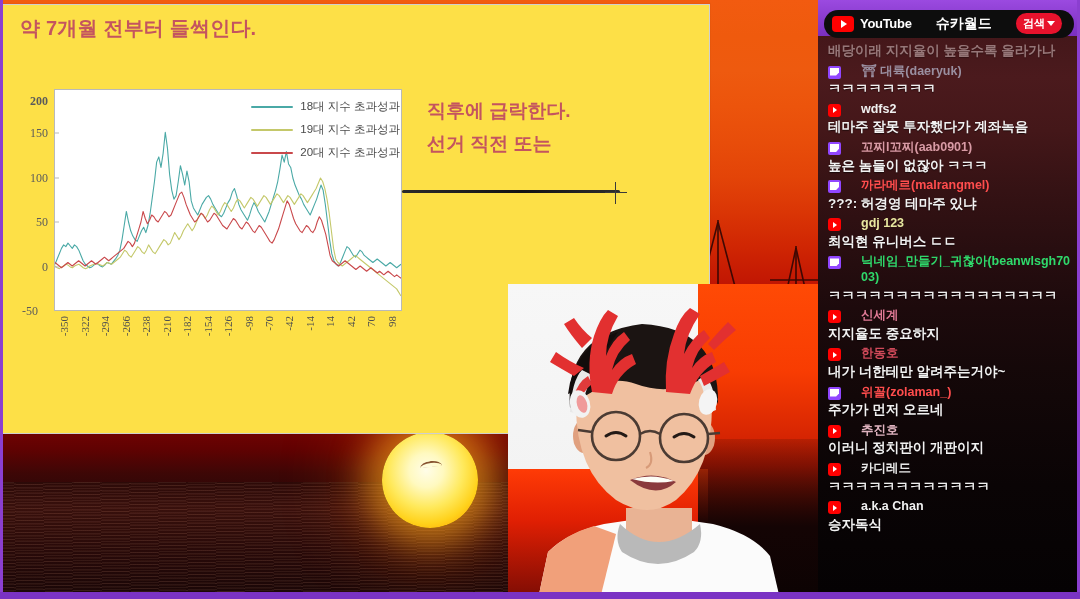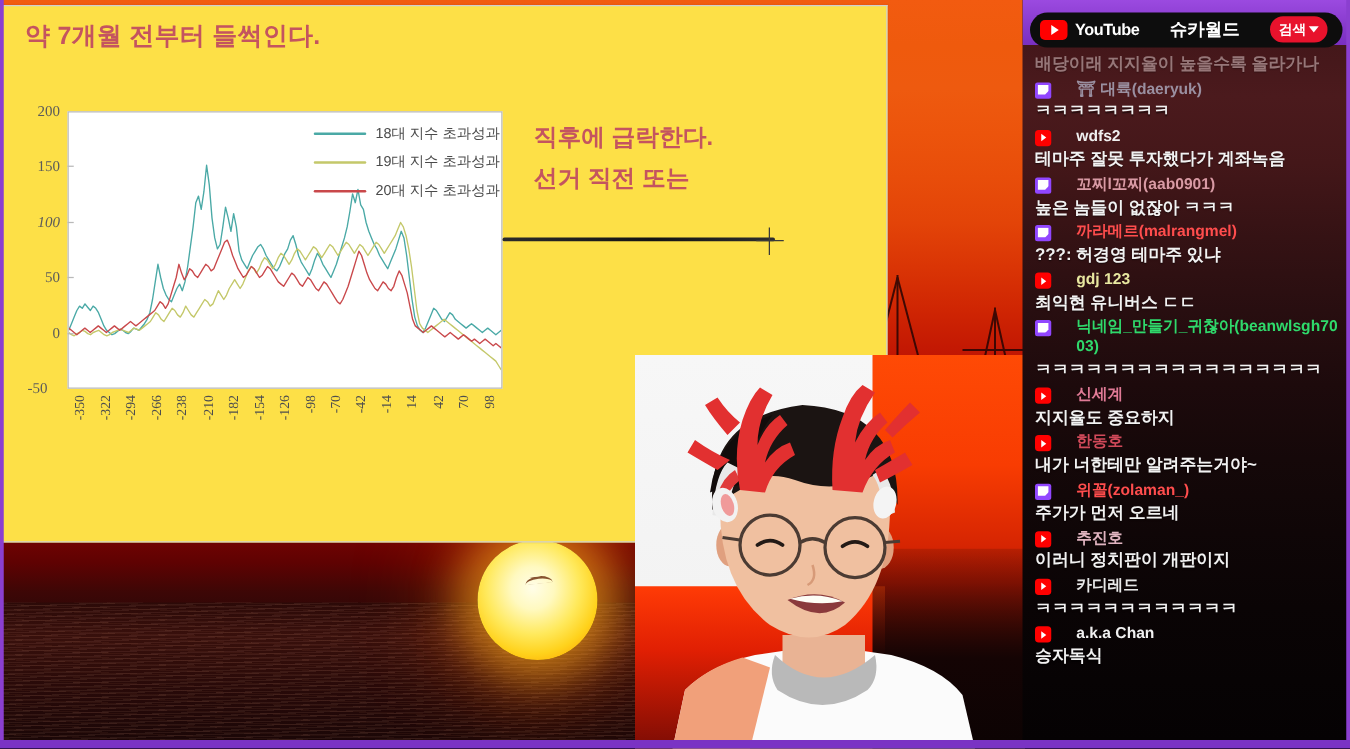--- a/index.html
+++ b/index.html
@@ -327,24 +327,24 @@
 
     <div class="chart-wrap">
       <div class="chart-plot">
         <svg id="chart-svg" viewBox="0 0 348 222" preserveAspectRatio="none">
             <polyline points="0.00,175.82 2.18,170.50 4.35,165.17 6.52,159.84 8.70,156.29 10.88,158.06 13.05,154.51 15.22,157.18 17.40,159.84 19.57,156.29 21.75,158.06 23.93,161.62 26.10,166.94 28.28,172.27 30.45,175.82 32.63,177.60 34.80,179.38 36.98,178.49 39.15,176.71 41.32,174.94 43.50,175.82 45.68,177.60 47.85,178.49 50.02,176.71 52.20,174.05 54.38,174.94 56.55,175.82 58.73,173.16 60.90,170.50 63.07,166.94 65.25,161.62 67.42,150.96 69.60,136.75 71.77,122.54 73.95,133.20 76.13,142.08 78.30,147.41 80.48,150.96 82.65,152.74 84.83,147.41 87.00,142.08 89.17,138.53 91.35,143.86 93.52,136.75 95.70,124.32 97.88,108.34 100.05,92.35 102.23,72.82 104.40,67.49 106.58,78.14 108.75,63.94 110.92,42.62 113.10,58.61 115.27,85.25 117.45,101.23 119.63,110.11 121.80,106.56 123.98,92.35 126.15,76.37 128.33,85.25 130.50,95.90 132.67,81.70 134.85,92.35 137.03,111.89 139.20,118.99 141.38,122.54 143.55,126.10 145.72,120.77 147.90,115.44 150.08,111.89 152.25,108.34 154.42,106.56 156.60,110.11 158.78,115.44 160.95,118.99 163.13,122.54 165.30,126.10 167.47,127.87 169.65,124.32 171.83,118.99 174.00,113.66 176.17,110.11 178.35,103.01 180.53,99.46 182.70,106.56 184.88,115.44 187.05,120.77 189.22,124.32 191.40,127.87 193.58,131.42 195.75,126.10 197.92,118.99 200.10,113.66 202.28,117.22 204.45,122.54 206.63,126.10 208.80,129.65 210.97,133.20 213.15,127.87 215.33,122.54 217.50,115.44 219.67,108.34 221.85,101.23 224.03,92.35 226.20,79.92 228.38,65.71 230.55,72.82 232.72,62.16 234.90,74.59 237.08,78.14 239.25,88.80 241.42,95.90 243.60,101.23 245.78,106.56 247.95,110.11 250.13,115.44 252.30,118.99 254.47,122.54 256.65,126.10 258.82,120.77 261.00,115.44 263.18,110.11 265.35,103.01 267.53,95.90 269.70,101.23 271.88,115.44 274.05,133.20 276.22,150.96 278.40,165.17 280.57,172.27 282.75,175.82 284.93,177.60 287.10,174.05 289.28,168.72 291.45,163.39 293.63,158.06 295.80,159.84 297.97,163.39 300.15,166.94 302.32,168.72 304.50,165.17 306.68,161.62 308.85,163.39 311.03,166.94 313.20,168.72 315.38,170.50 317.55,172.27 319.72,174.05 321.90,172.27 324.07,170.50 326.25,172.27 328.43,174.05 330.60,175.82 332.78,177.60 334.95,175.82 337.13,174.05 339.30,175.82 341.47,177.60 343.65,179.38 345.82,177.60 348.00,175.82" fill="none" stroke="#4aa9a6" stroke-width="1.1" stroke-linejoin="round"></polyline>
             <polyline points="0.00,177.60 2.19,179.38 4.38,180.26 6.57,178.49 8.75,177.60 10.94,175.82 13.13,176.71 15.32,178.49 17.51,179.38 19.70,177.60 21.89,176.71 24.08,175.82 26.26,177.60 28.45,179.38 30.64,180.26 32.83,179.38 35.02,177.60 37.21,176.71 39.40,175.82 41.58,174.94 43.77,175.82 45.96,176.71 48.15,177.60 50.34,175.82 52.53,174.05 54.72,174.94 56.91,175.82 59.09,174.05 61.28,172.27 63.47,170.50 65.66,168.72 67.85,165.17 70.04,161.62 72.23,163.39 74.42,166.94 76.60,168.72 78.79,165.17 80.98,161.62 83.17,158.06 85.36,159.84 87.55,163.39 89.74,165.17 91.92,161.62 94.11,156.29 96.30,159.84 98.49,163.39 100.68,165.17 102.87,161.62 105.06,158.06 107.25,154.51 109.43,150.96 111.62,152.74 113.81,156.29 116.00,154.51 118.19,149.18 120.38,143.86 122.57,147.41 124.75,150.96 126.94,147.41 129.13,142.08 131.32,138.53 133.51,134.98 135.70,138.53 137.89,142.08 140.08,138.53 142.26,133.20 144.45,127.87 146.64,124.32 148.83,126.10 151.02,129.65 153.21,126.10 155.40,120.77 157.58,117.22 159.77,118.99 161.96,122.54 164.15,126.10 166.34,122.54 168.53,117.22 170.72,113.66 172.91,115.44 175.09,118.99 177.28,122.54 179.47,118.99 181.66,113.66 183.85,110.11 186.04,111.89 188.23,115.44 190.42,118.99 192.60,115.44 194.79,111.89 196.98,108.34 199.17,110.11 201.36,113.66 203.55,117.22 205.74,113.66 207.92,110.11 210.11,106.56 212.30,108.34 214.49,111.89 216.68,115.44 218.87,111.89 221.06,108.34 223.25,104.78 225.43,106.56 227.62,110.11 229.81,113.66 232.00,110.11 234.19,106.56 236.38,108.34 238.57,111.89 240.75,115.44 242.94,111.89 245.13,108.34 247.32,104.78 249.51,106.56 251.70,110.11 253.89,113.66 256.08,110.11 258.26,106.56 260.45,103.01 262.64,99.46 264.83,94.13 267.02,88.80 269.21,92.35 271.40,99.46 273.58,110.11 275.77,124.32 277.96,142.08 280.15,159.84 282.34,170.50 284.53,174.05 286.72,175.82 288.91,177.60 291.09,175.82 293.28,174.05 295.47,172.27 297.66,170.50 299.85,168.72 302.04,166.94 304.23,168.72 306.42,170.50 308.60,172.27 310.79,174.05 312.98,175.82 315.17,177.60 317.36,179.38 319.55,181.15 321.74,182.93 323.92,184.70 326.11,186.48 328.30,188.26 330.49,190.03 332.68,191.81 334.87,193.58 337.06,195.36 339.25,197.14 341.43,198.91 343.62,200.69 345.81,204.24 348.00,207.79" fill="none" stroke="#c4c86a" stroke-width="1.1" stroke-linejoin="round"></polyline>
             <polyline points="0.00,174.05 2.16,175.82 4.32,177.60 6.48,179.38 8.65,177.60 10.81,175.82 12.97,174.05 15.13,175.82 17.29,177.60 19.45,175.82 21.61,174.05 23.78,172.27 25.94,174.05 28.10,175.82 30.26,177.60 32.42,175.82 34.58,174.05 36.75,172.27 38.91,174.05 41.07,175.82 43.23,174.05 45.39,172.27 47.55,170.50 49.71,168.72 51.88,170.50 54.04,172.27 56.20,170.50 58.36,168.72 60.52,166.94 62.68,165.17 64.84,163.39 67.01,161.62 69.17,159.84 71.33,156.29 73.49,152.74 75.65,154.51 77.81,158.06 79.98,154.51 82.14,147.41 84.30,140.30 86.46,133.20 88.62,122.54 90.78,129.65 92.94,134.98 95.11,131.42 97.27,126.10 99.43,127.87 101.59,131.42 103.75,133.20 105.91,129.65 108.07,126.10 110.24,122.54 112.40,124.32 114.56,127.87 116.72,126.10 118.88,120.77 121.04,115.44 123.20,110.11 125.37,104.78 127.53,103.01 129.69,108.34 131.85,115.44 134.01,120.77 136.17,126.10 138.34,129.65 140.50,133.20 142.66,131.42 144.82,127.87 146.98,124.32 149.14,126.10 151.30,129.65 153.47,133.20 155.63,131.42 157.79,127.87 159.95,124.32 162.11,126.10 164.27,129.65 166.43,133.20 168.60,136.75 170.76,138.53 172.92,140.30 175.08,136.75 177.24,133.20 179.40,129.65 181.57,131.42 183.73,134.98 185.89,138.53 188.05,140.30 190.21,136.75 192.37,133.20 194.53,134.98 196.70,138.53 198.86,142.08 201.02,143.86 203.18,140.30 205.34,136.75 207.50,138.53 209.66,142.08 211.83,145.63 213.99,149.18 216.15,152.74 218.31,154.51 220.47,150.96 222.63,145.63 224.80,140.30 226.96,133.20 229.12,126.10 231.28,118.99 233.44,111.89 235.60,115.44 237.76,122.54 239.93,129.65 242.09,134.98 244.25,138.53 246.41,142.08 248.57,143.86 250.73,140.30 252.89,136.75 255.06,138.53 257.22,142.08 259.38,143.86 261.54,140.30 263.70,133.20 265.86,127.87 268.02,131.42 270.19,138.53 272.35,145.63 274.51,156.29 276.67,166.94 278.83,172.27 280.99,174.05 283.16,175.82 285.32,177.60 287.48,175.82 289.64,174.05 291.80,172.27 293.96,174.05 296.12,175.82 298.29,177.60 300.45,179.38 302.61,181.15 304.77,179.38 306.93,177.60 309.09,179.38 311.25,181.15 313.42,182.93 315.58,181.15 317.74,179.38 319.90,181.15 322.06,182.93 324.22,184.70 326.39,182.93 328.55,184.70 330.71,186.48 332.87,184.70 335.03,182.93 337.19,184.70 339.35,186.48 341.52,188.26 343.68,186.48 345.84,188.26 348.00,190.03" fill="none" stroke="#c9484b" stroke-width="1.1" stroke-linejoin="round"></polyline>
           </svg>
       </div>
       <div id="yticks">
-          <div class="ytick" style="top: 8px; left: 0px; width: 36px; text-align: right; right: auto; margin-right: 16px;">200</div>
+          <div class="ytick" style="top: 20px; left: 0px; width: 36px; text-align: right; right: auto; margin-right: 16px; font-weight: bold;">200</div>
           <div class="ytick" style="top: 52.4px; left: 0px; width: 36px; text-align: right; right: auto; margin-right: 0px;">150</div>
           <div class="ytick-mark" style="top: 52.4px; left: 42px;"></div>
-          <div class="ytick" style="top: 96.8px; left: 0px; width: 36px; text-align: right; right: auto; margin-right: 0px; font-style: italic;">100</div>
+          <div class="ytick" style="top: 96.8px; left: 0px; width: 36px; text-align: right; right: auto; margin-right: 0px;">100</div>
           <div class="ytick-mark" style="top: 96.8px; left: 42px;"></div>
           <div class="ytick" style="top: 141.2px; left: 0px; width: 36px; text-align: right; right: auto; margin-right: 0px;">50</div>
           <div class="ytick-mark" style="top: 141.2px; left: 42px;"></div>
           <div class="ytick" style="top: 185.6px; left: 0px; width: 36px; text-align: right; right: auto; margin-right: 0px;">0</div>
           <div class="ytick-mark" style="top: 185.6px; left: 42px;"></div>
           <div class="ytick" style="top: 230px; left: 0px; width: 36px; text-align: center; right: auto; margin-right: 0px;">-50</div>
         </div>
       <div class="xlabels" id="xticks">
           <div class="xtick" style="left: 10.2px;">-350</div>
           <div class="xtick" style="left: 30.7px;">-322</div>

